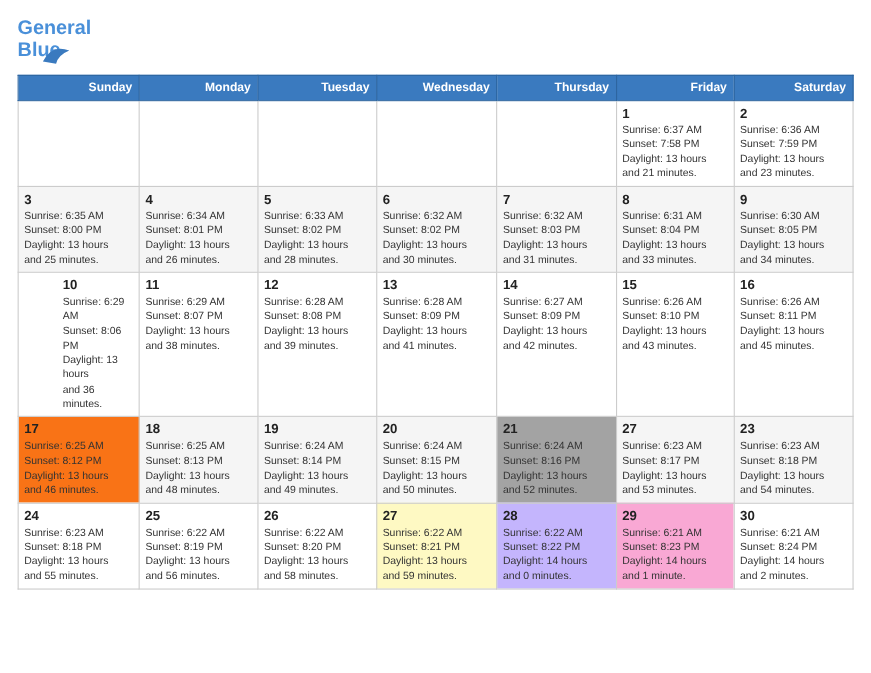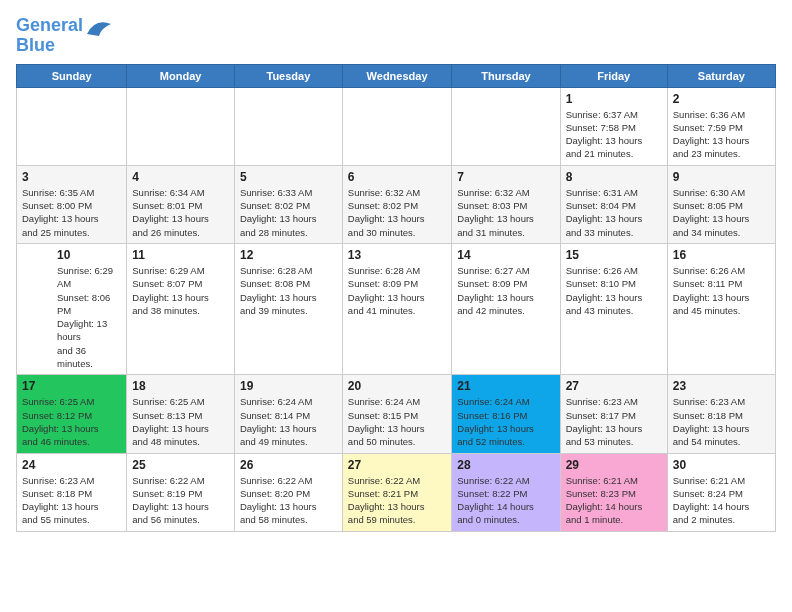--- a/index.html
+++ b/index.html
@@ -45,21 +45,21 @@
     }
     .calendar {
       width: 100%;
       border-collapse: collapse;
       border: 1px solid #ccc;
       font-size: 10px;
     }
     .calendar th {
       background-color: #3a7abf;
       color: #fff;
-      text-align: center;
+      text-align: right;
       padding: 5px 6px;
       font-size: 11px;
       border: 1px solid #2d65a0;
       margin-left: 32px;
     }
     .calendar td {
       border: 1px solid #ccc;
       vertical-align: top;
       padding: 4px 5px;
       width: 113px;
@@ -86,21 +86,21 @@
     }
     
     .row-even td { background: #f5f5f5; }
     .row-odd td { background: #fff; }
   </style>
 </head>
 <body>
 
 <div class="header">
   <div class="logo">
-    <div style="display:flex;align-items:center;">
+    <div style="display:flex;align-items:center;flex-direction:column;">
       <span class="logo-text">
         <span>General</span><br><span style="color:#4a90d9;">Blue</span>
       </span>
       <svg width="28" height="22" viewBox="0 0 28 22" style="margin-left:2px;margin-top:-18px;">
         <path d="M2,18 Q10,2 26,8 Q16,12 14,20 Z" fill="#3a7abf"></path>
       </svg>
     </div>
   </div>
   <div class="title-block">
     <div class="month-title"></div>
@@ -190,37 +190,37 @@
         <td style="background: rgb(255, 255, 255);">
           <span class="day-num">15</span>
           <div class="day-info">Sunrise: 6:26 AM<br>Sunset: 8:10 PM<br>Daylight: 13 hours<br>and 43 minutes.</div>
         </td>
         <td style="background: rgb(255, 255, 255);">
           <span class="day-num">16</span>
           <div class="day-info">Sunrise: 6:26 AM<br>Sunset: 8:11 PM<br>Daylight: 13 hours<br>and 45 minutes.</div>
         </td>
       </tr>
       <tr class="row-even">
-        <td style="background: #22c55e; margin-top: 32px;">
+        <td style="background: #f97316; margin-top: 32px;">
           <span class="day-num">17</span>
           <div class="day-info">Sunrise: 6:25 AM<br>Sunset: 8:12 PM<br>Daylight: 13 hours<br>and 46 minutes.</div>
         </td>
         <td style="background: rgb(245, 245, 245);">
           <span class="day-num">18</span>
           <div class="day-info">Sunrise: 6:25 AM<br>Sunset: 8:13 PM<br>Daylight: 13 hours<br>and 48 minutes.</div>
         </td>
         <td style="background: rgb(245, 245, 245);">
           <span class="day-num">19</span>
           <div class="day-info">Sunrise: 6:24 AM<br>Sunset: 8:14 PM<br>Daylight: 13 hours<br>and 49 minutes.</div>
         </td>
         <td style="background: rgb(245, 245, 245);">
           <span class="day-num">20</span>
           <div class="day-info">Sunrise: 6:24 AM<br>Sunset: 8:15 PM<br>Daylight: 13 hours<br>and 50 minutes.</div>
         </td>
-        <td style="background: #0ea5e9;">
+        <td style="background: #a3a3a3;">
           <span class="day-num">21</span>
           <div class="day-info">Sunrise: 6:24 AM<br>Sunset: 8:16 PM<br>Daylight: 13 hours<br>and 52 minutes.</div>
         </td>
         <td style="background: rgb(245, 245, 245);">
           <span class="day-num">27</span>
           <div class="day-info">Sunrise: 6:23 AM<br>Sunset: 8:17 PM<br>Daylight: 13 hours<br>and 53 minutes.</div>
         </td>
         <td style="background: rgb(245, 245, 245);">
           <span class="day-num">23</span>
           <div class="day-info">Sunrise: 6:23 AM<br>Sunset: 8:18 PM<br>Daylight: 13 hours<br>and 54 minutes.</div>

